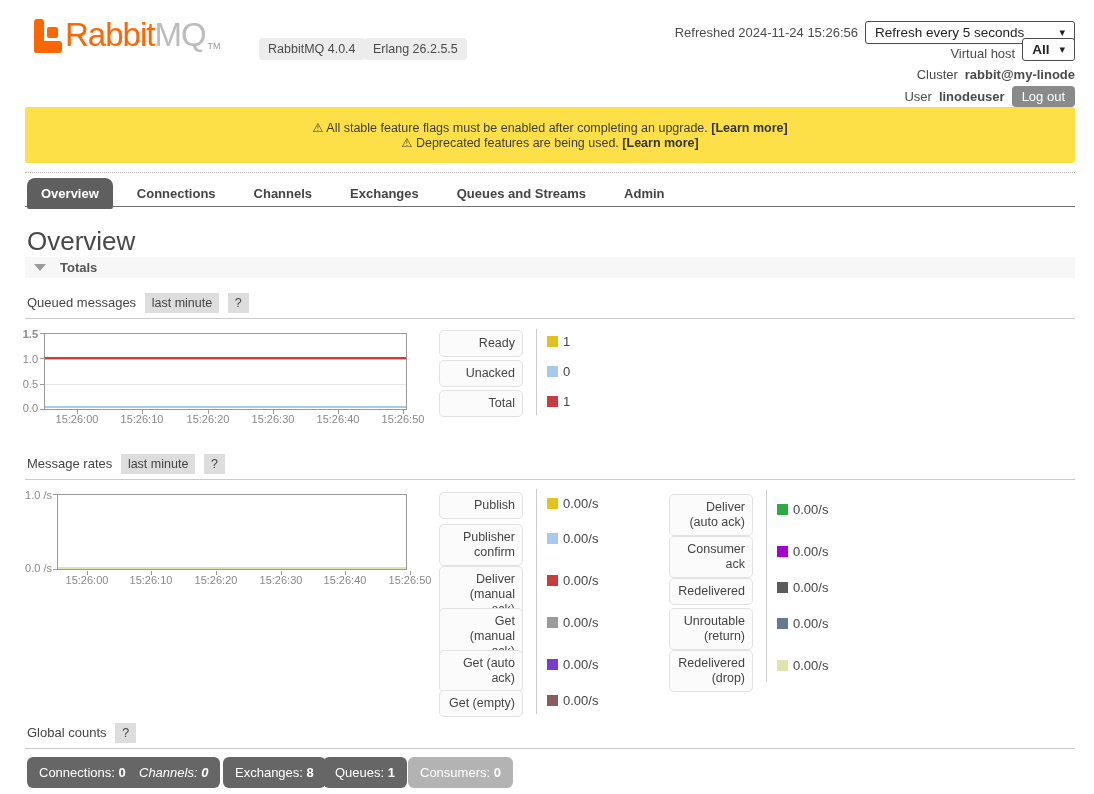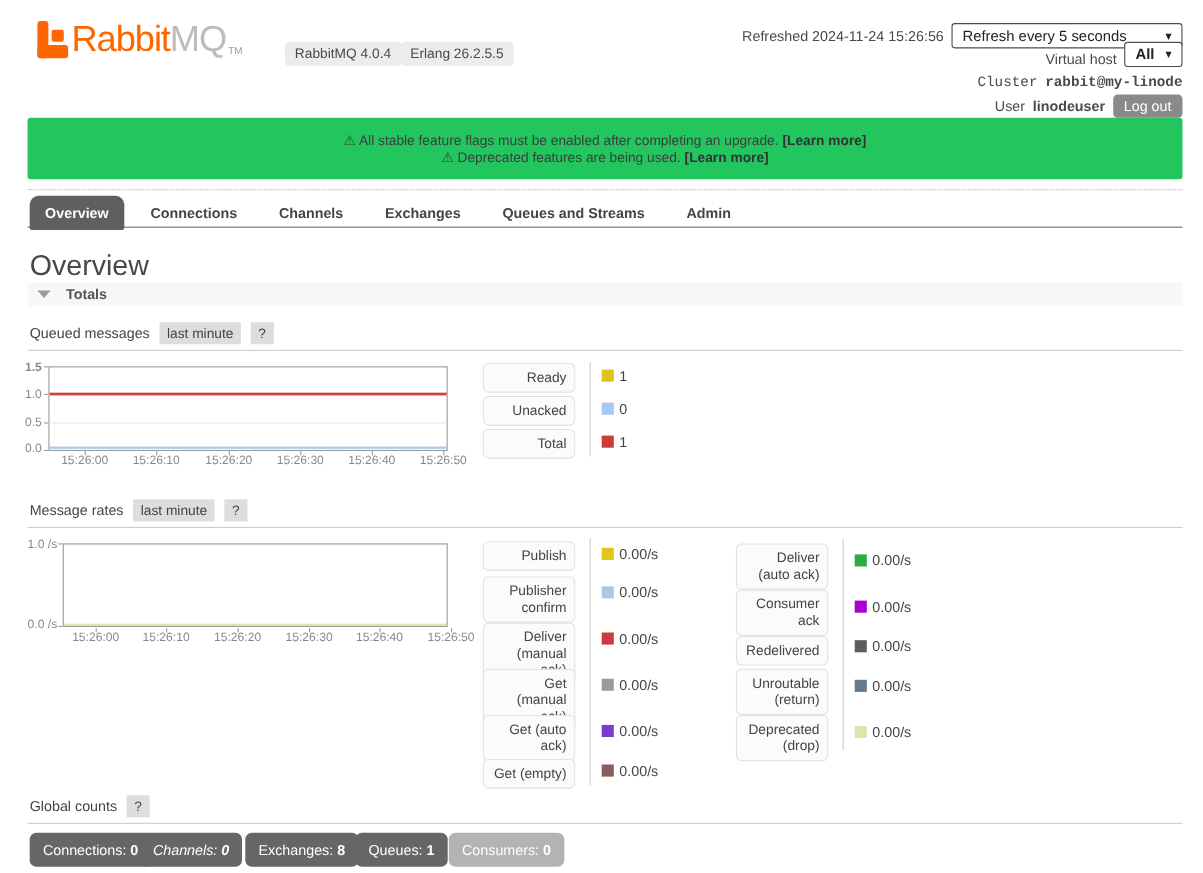--- a/index.html
+++ b/index.html
@@ -18,21 +18,21 @@
                padding:4px 9px; border-radius:4px; white-space:nowrap; }
   .hdr-right { position:absolute; right:19px; font-size:13px; color:#4a4a4a; white-space:nowrap;
                display:flex; align-items:center; justify-content:flex-end; gap:7px; }
   .fake-select { display:inline-flex; align-items:center; gap:10px; border:1px solid #4c4c4c;
                  border-radius:3px; background:#fff; padding:3px 9px; font-size:13.5px; color:#222; cursor:pointer; }
   .fake-select .chev { font-size:11px; color:#222; }
   .gray-btn { display:inline-block; background:#8a8a8a; color:#fff; font-size:13px; padding:3px 10px;
               border-radius:4px; border:none; cursor:pointer; }
 
   
-  .banner { position:absolute; left:25px; top:107px; width:1050px; height:56px; background:#22c55e;
+  .banner { position:absolute; left:25px; top:107px; width:1050px; height:56px; background:#fde047;
             border-radius:3px; text-align:center; font-size:12.5px; color:#3d3d3d; padding-top:14px; line-height:15px; }
   .banner a { color:#333; font-weight:bold; text-decoration:none; cursor:pointer; }
 
   
   .dotted-sep { position:absolute; left:25px; top:172px; width:1050px; border-top:1px dotted #b4b4b4; }
   .tabbar-line { position:absolute; left:25px; top:206px; width:1050px; height:1px; background:#6f6f6f; }
   .tabs { position:absolute; left:27px; top:178px; display:flex; gap:10px; z-index:2; }
   .tab { font-size:13px; font-weight:bold; color:#444; padding:8px 14px; cursor:pointer; border-radius:8px 8px 2px 2px; }
   .tab.active { background:#5f5f5f; color:#fff; }
 
@@ -99,21 +99,21 @@
   </div>
 
   <div class="hdr-right" style="top:38px;align-items:flex-end;">
     <span>Virtual host</span>
     <span class="fake-select">
       <span style="font-weight:bold;">All</span>
       <span class="chev">▾</span>
     </span>
   </div>
 
-  <div class="hdr-right" style="top:67px;font-family:Liberation Mono, monospace;">
+  <div class="hdr-right" style="top:67px;">
     <span>Cluster</span>
     <b>rabbit@my-linode</b>
   </div>
 
   <div class="hdr-right" style="top:86px;">
     <span>User</span>
     <b>linodeuser</b>
     <button class="gray-btn">Log out</button>
   </div>
 
@@ -239,21 +239,21 @@
   <span class="lg-val" style="left:563px; top:531px;">0.00/s</span>
   <span class="lg-val" style="left:563px; top:573px;">0.00/s</span>
   <span class="lg-val" style="left:563px; top:615px;">0.00/s</span>
   <span class="lg-val" style="left:563px; top:657px;">0.00/s</span>
   <span class="lg-val" style="left:563px; top:693px;">0.00/s</span>
 
   <span class="lg-btn" style="left:669px; top:494px;">Deliver (auto ack)</span>
   <span class="lg-btn" style="left:669px; top:536px;">Consumer ack</span>
   <span class="lg-btn" style="left:669px; top:578px;">Redelivered</span>
   <span class="lg-btn" style="left:669px; top:608px;">Unroutable (return)</span>
-  <span class="lg-btn" style="left:669px; top:650px;">Deprecated (drop)</span>
+  <span class="lg-btn" style="left:669px; top:650px;">Redelivered (drop)</span>
   <div class="lg-div" style="left:766px; top:490px; height:192px;"></div>
   <span class="sq" style="left: 777px; top: 504px; background: rgb(43, 171, 64);"></span>
   <span class="sq" style="left: 777px; top: 546px; background: rgb(167, 1, 210);"></span>
   <span class="sq" style="left: 777px; top: 582px; background: rgb(92, 92, 92);"></span>
   <span class="sq" style="left: 777px; top: 618px; background: rgb(101, 122, 142);"></span>
   <span class="sq" style="left: 777px; top: 660px; background: rgb(223, 227, 174);"></span>
   <span class="lg-val" style="left:793px; top:502px;">0.00/s</span>
   <span class="lg-val" style="left:793px; top:544px;">0.00/s</span>
   <span class="lg-val" style="left:793px; top:580px;">0.00/s</span>
   <span class="lg-val" style="left:793px; top:616px;">0.00/s</span>

